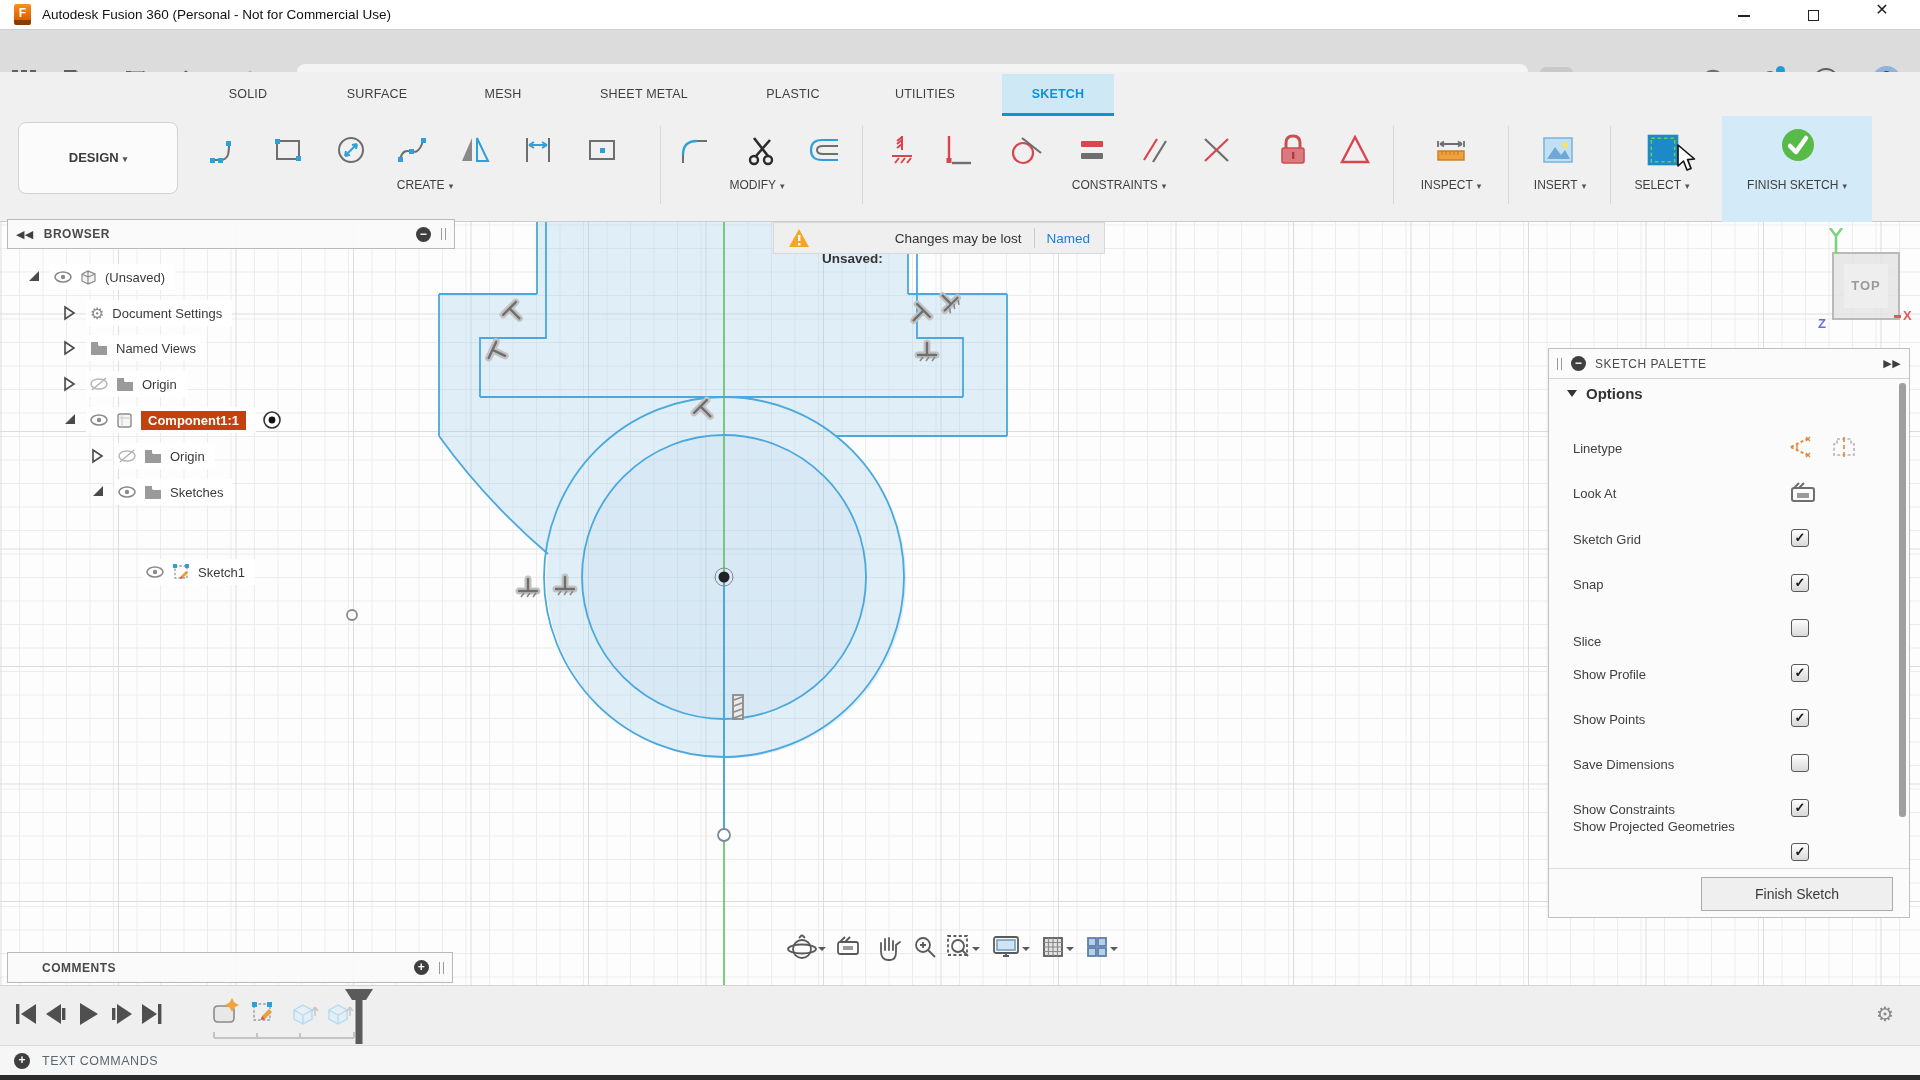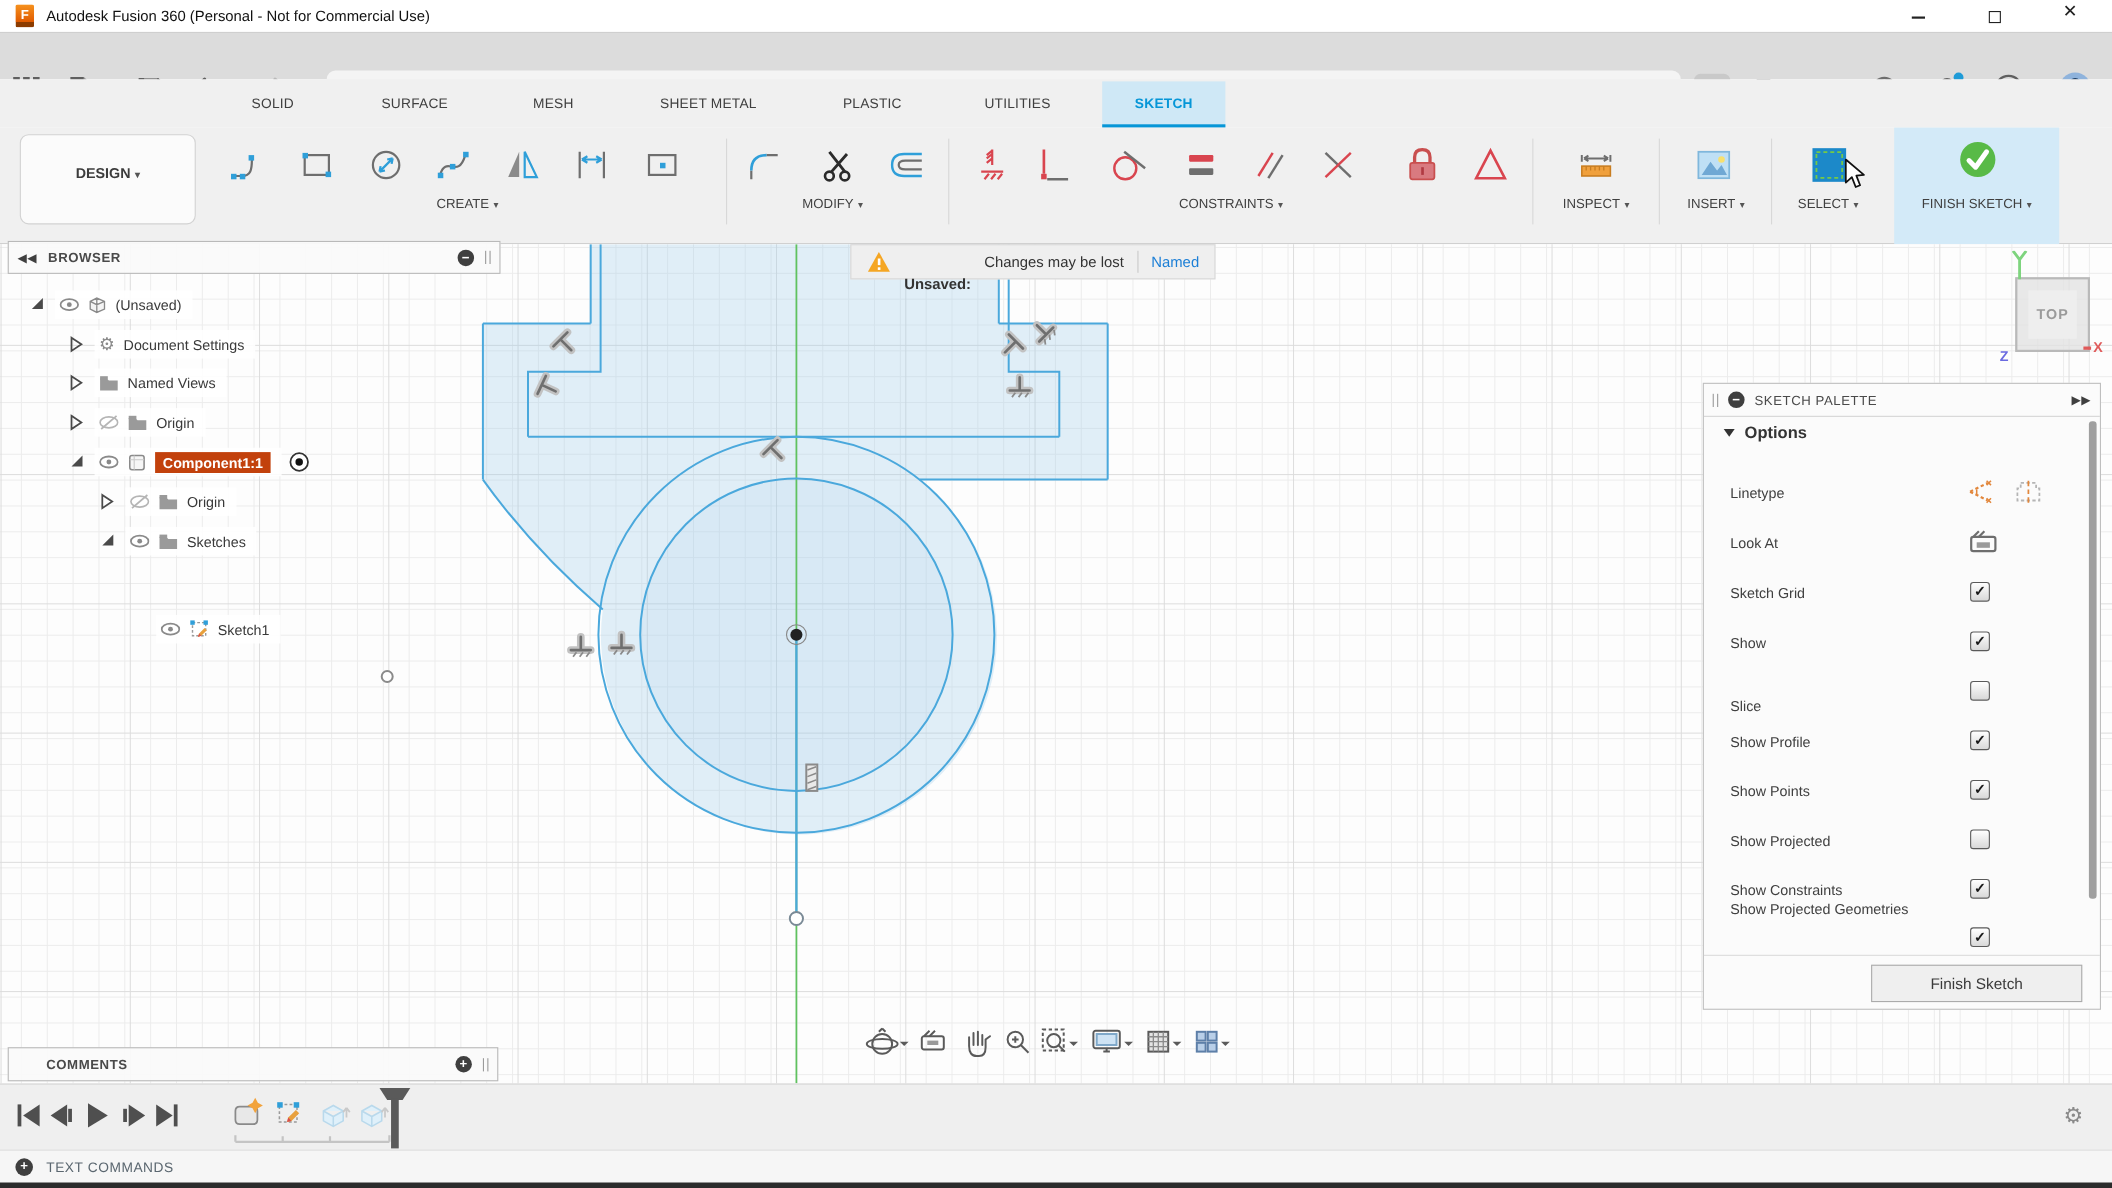--- a/index.html
+++ b/index.html
@@ -25,21 +25,21 @@
   .avatar{left:1872px;top:36px;width:29px;height:29px;border-radius:50%;background:#8fb3dc;overflow:hidden;}
   .avatar .head{position:absolute;left:9px;top:5px;width:11px;height:11px;border-radius:50%;background:#1b3a5f;}
   .avatar .body{position:absolute;left:4px;top:17px;width:21px;height:14px;border-radius:50% 50% 0 0;background:#1b3a5f;}
   .notifdot{position:absolute;right:-2px;top:-2px;width:9px;height:9px;border-radius:50%;background:#1f9bd7;}
   
   .ribbontabs{left:0;top:72px;width:1920px;height:44px;background:#f0f0f0;}
   .rtab{top:0;height:44px;line-height:44px;transform:translateX(-50%);font-size:12.5px;color:#3f3f3f;letter-spacing:0.2px;}
   .rtab-active-bg{left:1002px;top:74px;width:112px;height:42px;background:#cfe8f6;border-bottom:3px solid #0696d7;}
   .rtab.active{color:#0696d7;font-weight:bold;}
   .ribbontools{left:0;top:116px;width:1920px;height:106px;background:#f0f0f0;border-bottom:1px solid #cdcdcd;}
-  .designbtn{left:18px;top:6px;width:160px;height:82px;background:#fbfbfb;border:1px solid #d2d2d2;border-radius:8px;text-align:center;line-height:70px;font-size:13px;font-weight:bold;color:#3c3c3c;}
+  .designbtn{left:18px;top:6px;width:160px;height:72px;background:#fbfbfb;border:1px solid #d2d2d2;border-radius:8px;text-align:center;line-height:70px;font-size:13px;font-weight:bold;color:#3c3c3c;}
   .toolicon{top:16px;width:36px;height:36px;transform:translateX(-50%);}
   .grouplabel{top:62px;height:20px;transform:translateX(-50%);font-size:12px;color:#3f3f3f;white-space:nowrap;}
   .caret{font-size:9px;color:#555;margin-left:4px;}
   .gsep{top:10px;width:1px;height:78px;background:#d8d8d8;}
   .finishblock{left:1722px;top:0;width:150px;height:106px;background:#d3eaf8;}
   
   .canvas{left:0;top:222px;width:1920px;height:763px;background-color:#fdfdfd;
     background-image:
       linear-gradient(#dcdcdc 1px,transparent 1px),
       linear-gradient(90deg,#dcdcdc 1px,transparent 1px),
@@ -539,29 +539,29 @@
 
     <span class="prow-label" style="top:137px;">Look At</span>
     <svg class="abs" style="left:240px;top:131px;" width="28" height="26" viewBox="0 0 28 26">
       <rect x="3" y="8" width="22" height="13" rx="2" stroke="#6e6e6e" stroke-width="2" fill="none"></rect>
       <rect x="8" y="13" width="12" height="5" fill="#9a9a9a"></rect>
       <path d="M5 8 L10 3 M10 8 L15 3" stroke="#6e6e6e" stroke-width="2" fill="none"></path>
     </svg>
 
     <span class="prow-label" style="top:183px;">Sketch Grid</span>
     <span class="cb checked" style="top:180px;">✓</span>
-    <span class="prow-label" style="top:228px;">Show</span>
+    <span class="prow-label" style="top:228px;">Snap</span>
     <span class="cb checked" style="top:225px;">✓</span>
     <span class="prow-label" style="top:273px;margin-top:12px;">Slice</span>
     <span class="cb unchecked" style="top:270px;"></span>
     <span class="prow-label" style="top:318px;">Show Profile</span>
     <span class="cb checked" style="top:315px;">✓</span>
     <span class="prow-label" style="top:363px;">Show Points</span>
     <span class="cb checked" style="top:360px;">✓</span>
-    <span class="prow-label" style="top:408px;">Show Projected</span>
+    <span class="prow-label" style="top:408px;">Save Dimensions</span>
     <span class="cb unchecked" style="top:405px;"></span>
     <span class="prow-label" style="top:453px;">Show Constraints</span>
     <span class="cb checked" style="top:450px;">✓</span>
     <span class="prow-label" style="top:470px;">Show Projected Geometries</span>
     <span class="cb checked" style="top:494px;">✓</span>
 
     <div class="abs" style="left:0;top:519px;width:360px;height:1px;background:#dcdcdc;"></div>
     <div class="finishbtn">Finish Sketch</div>
     <div class="pscroll"></div>
   </div>

